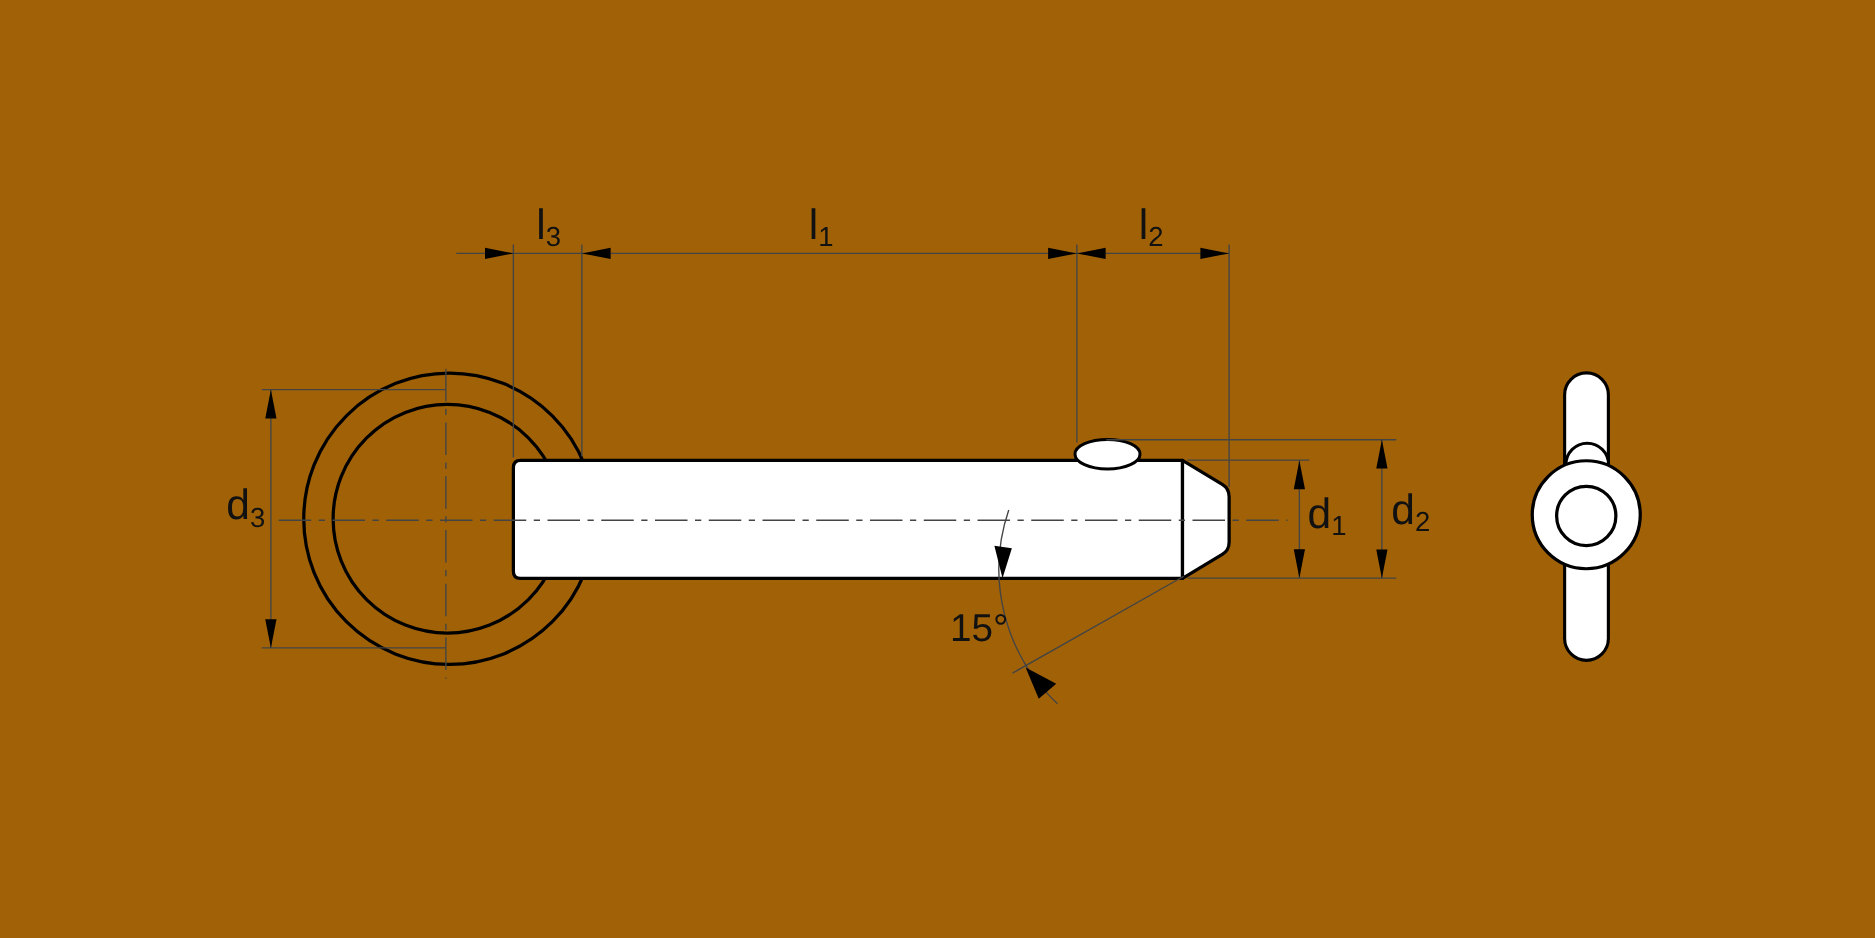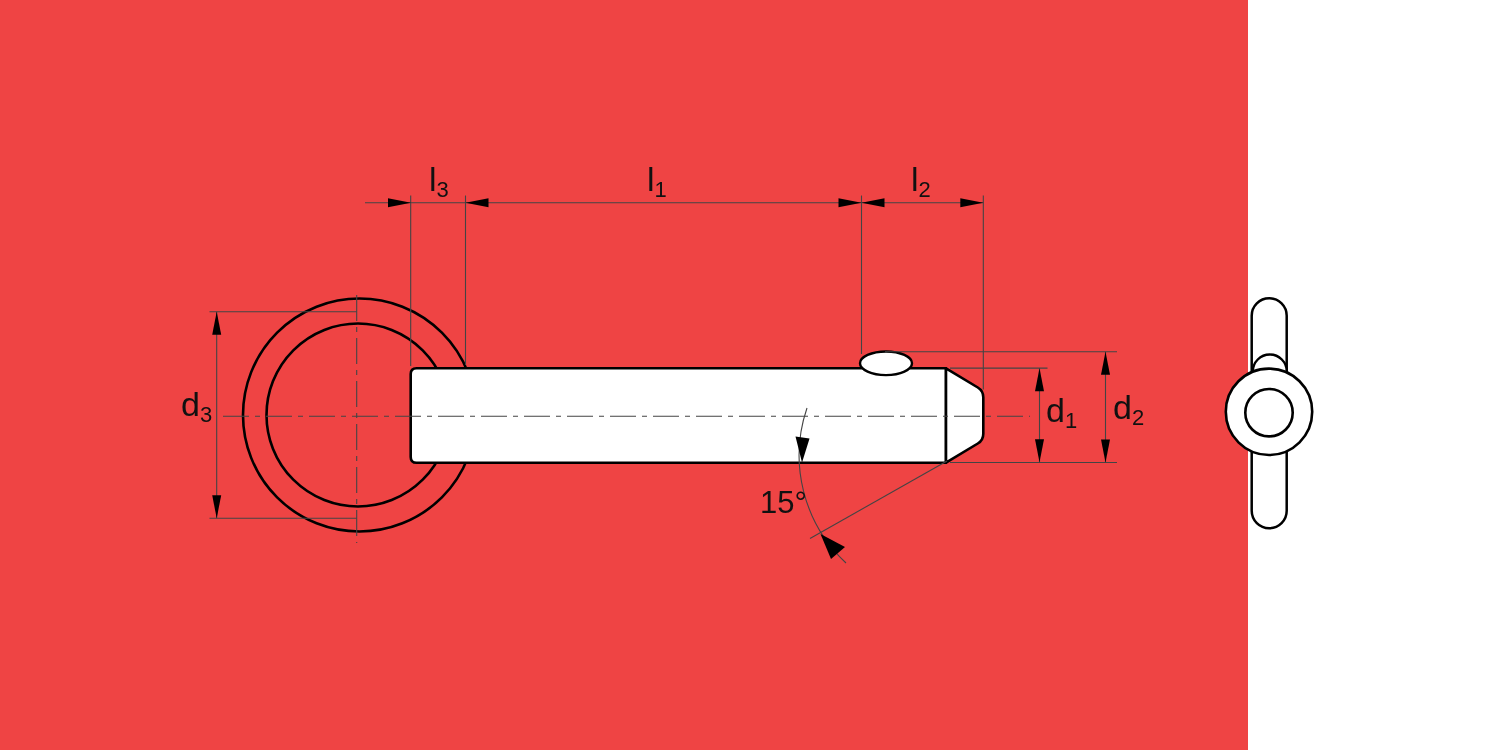--- a/index.html
+++ b/index.html
@@ -6,23 +6,23 @@
     margin: 0;
     padding: 0;
     background: #ffffff;
     width: 1500px;
     height: 750px;
     overflow: hidden;
     font-family: "Liberation Sans", sans-serif;
   }
   #canvas {
     position: relative;
-    width: 1248px;
+    width: 1500px;
     height: 750px;
-    background: #ef4444;
+    background: #a16207;
   }
   svg { display: block; }
   text {
     font-family: "Liberation Sans", sans-serif;
     fill: #111111;
   }
   .dim-label { font-size: 34px; }
   .dim-sub   { font-size: 22px; }
   .angle-label { font-size: 31px; }
 </style>

